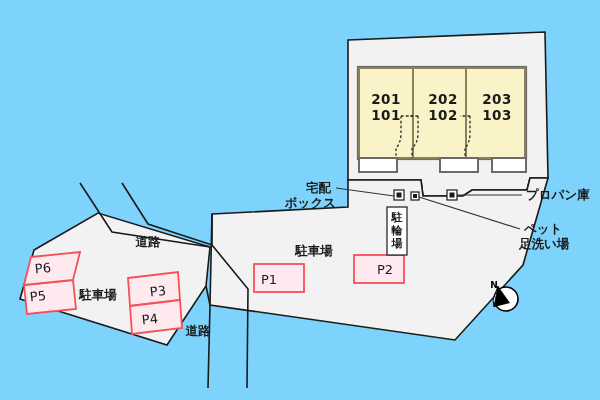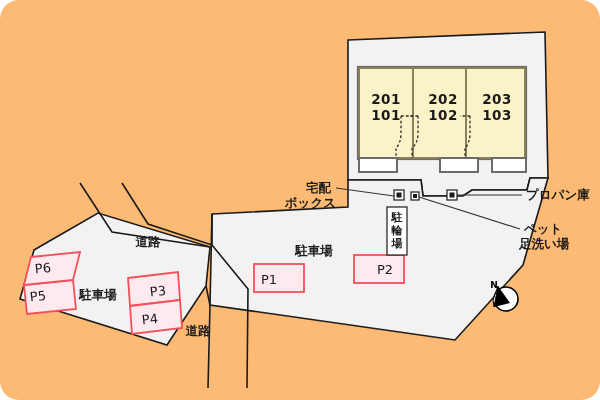--- a/index.html
+++ b/index.html
@@ -11,22 +11,21 @@
   body {
     width: 600px;
     height: 400px;
     overflow: hidden;
     font-family: "DejaVu Sans", "Liberation Sans", sans-serif;
   }
   #plan-root {
     position: relative;
     width: 600px;
     height: 400px;
-    background: #fdba74;
-    border-radius: 19px;
+    background: #7dd3fc;
   }
   svg.plan-svg {
     position: absolute;
     top: 0;
     left: 0;
     width: 600px;
     height: 400px;
   }
   
   .site-poly {

